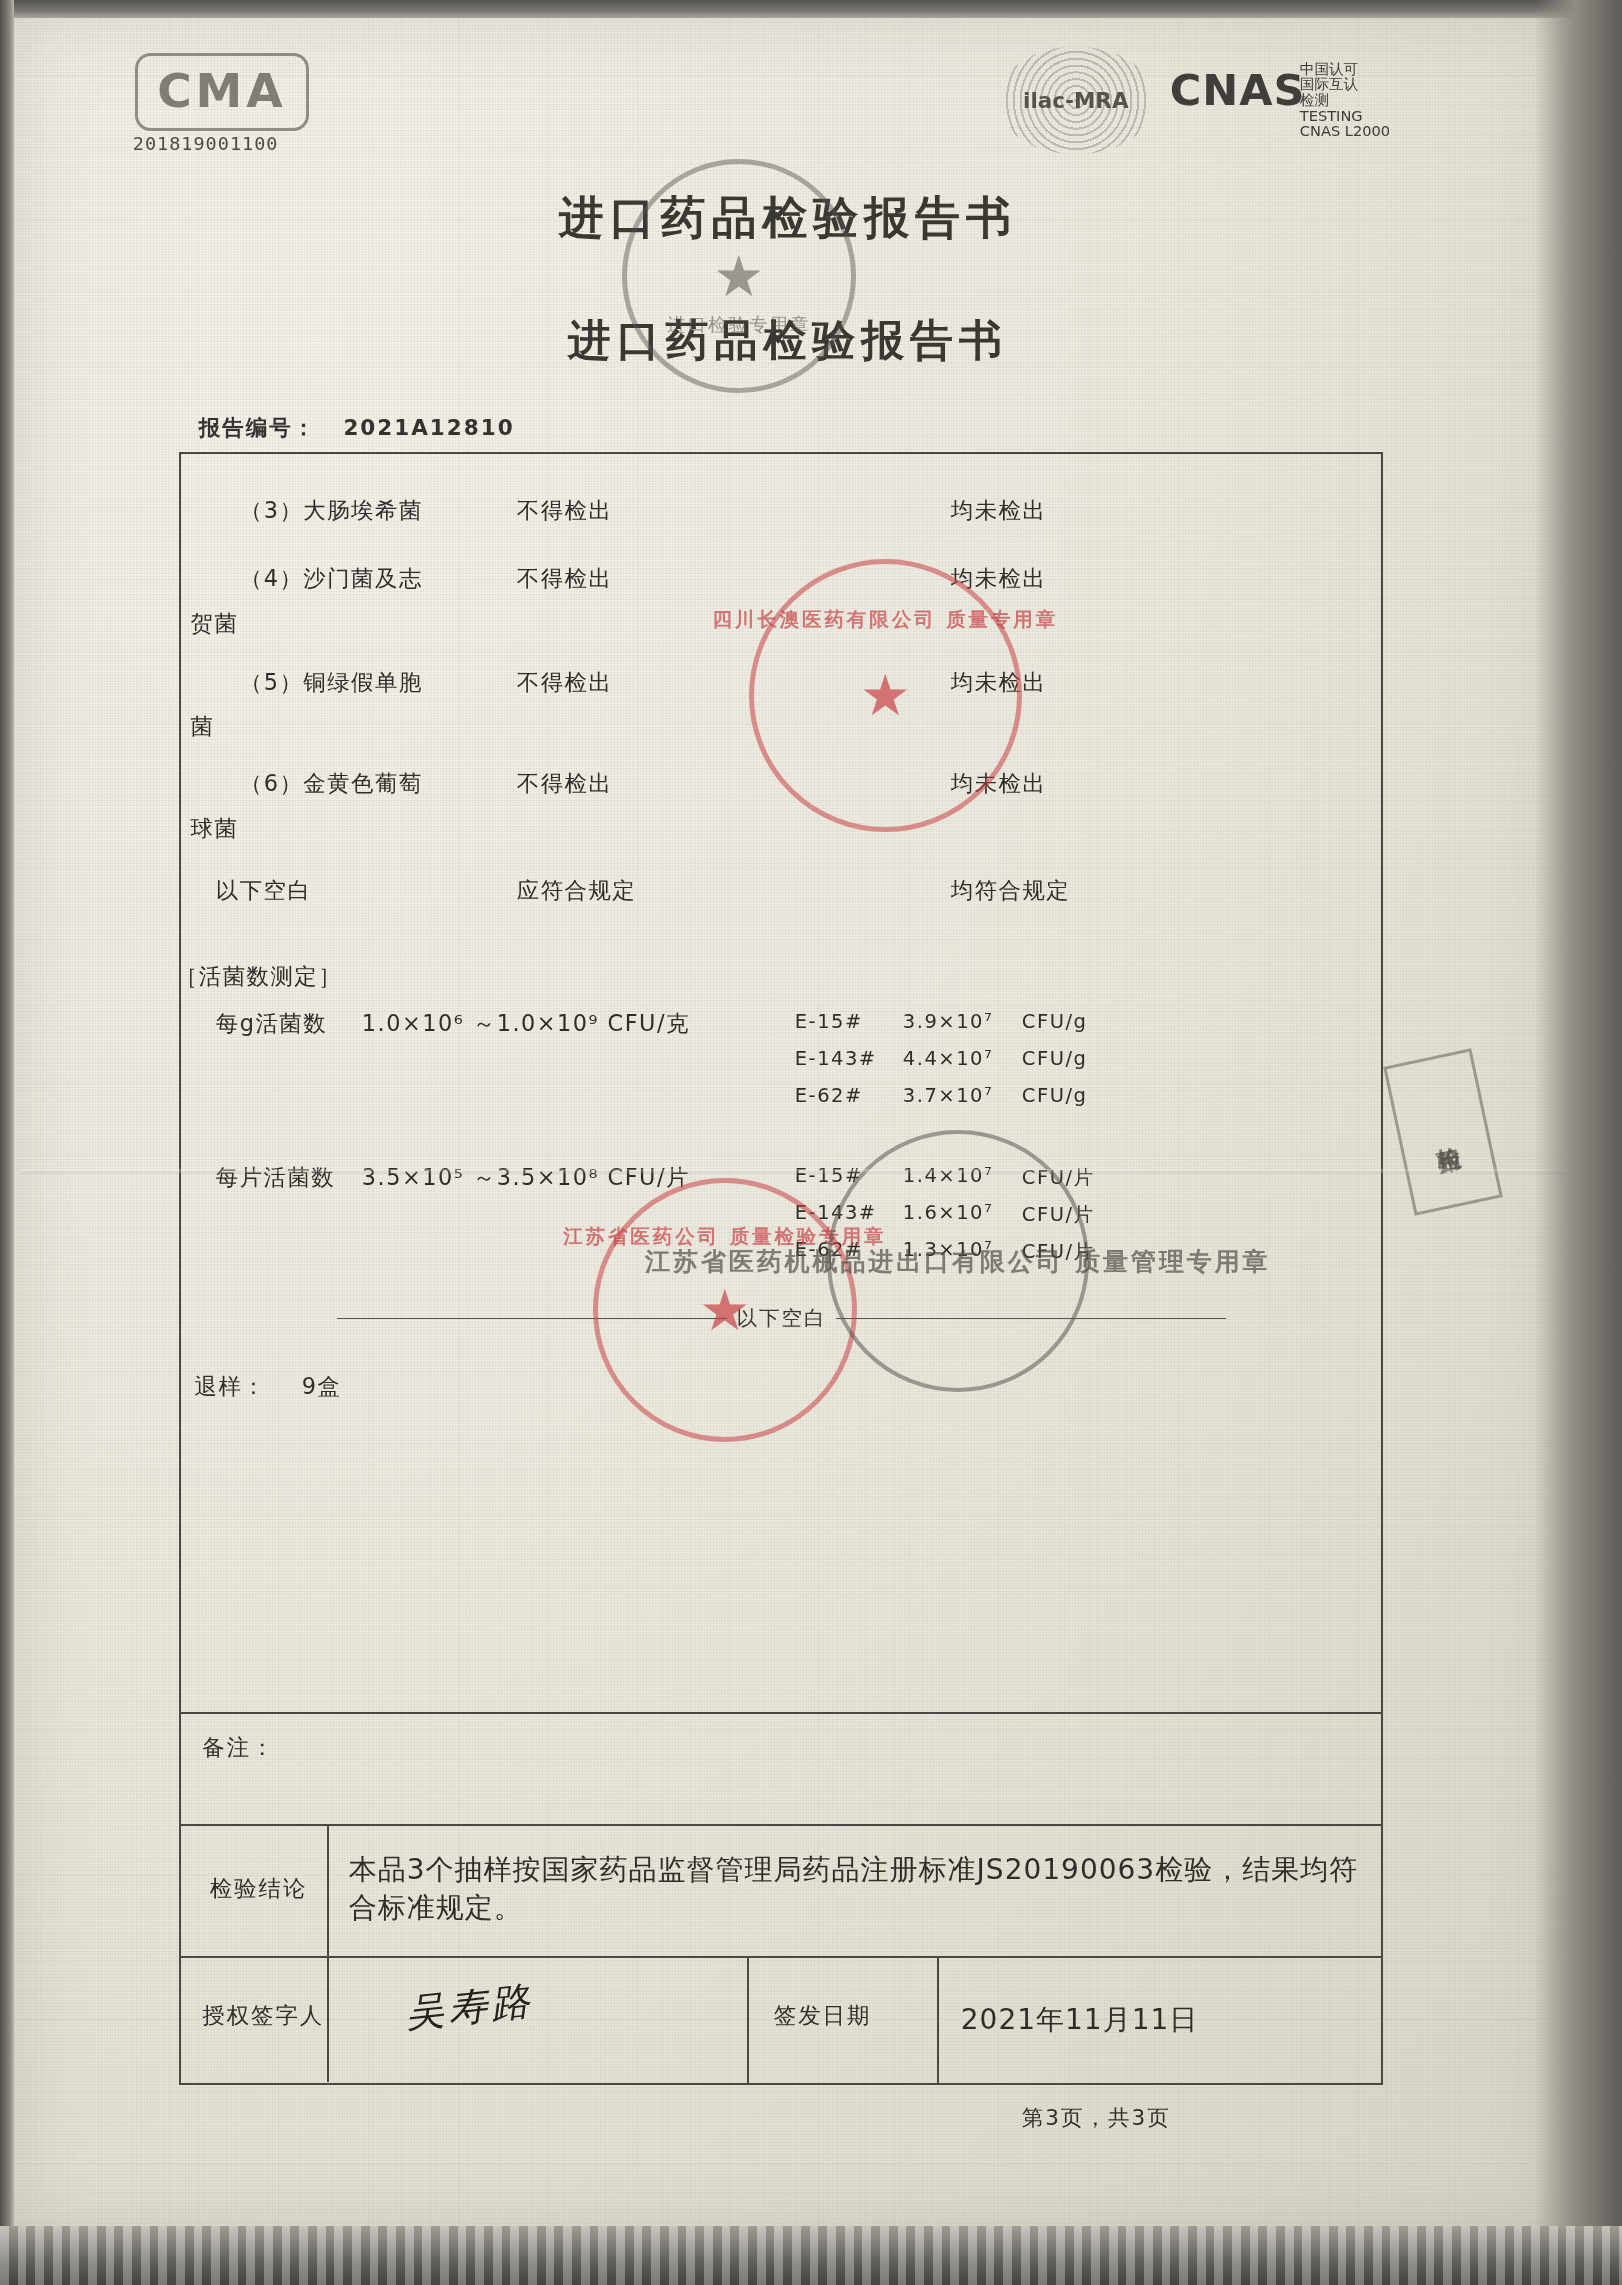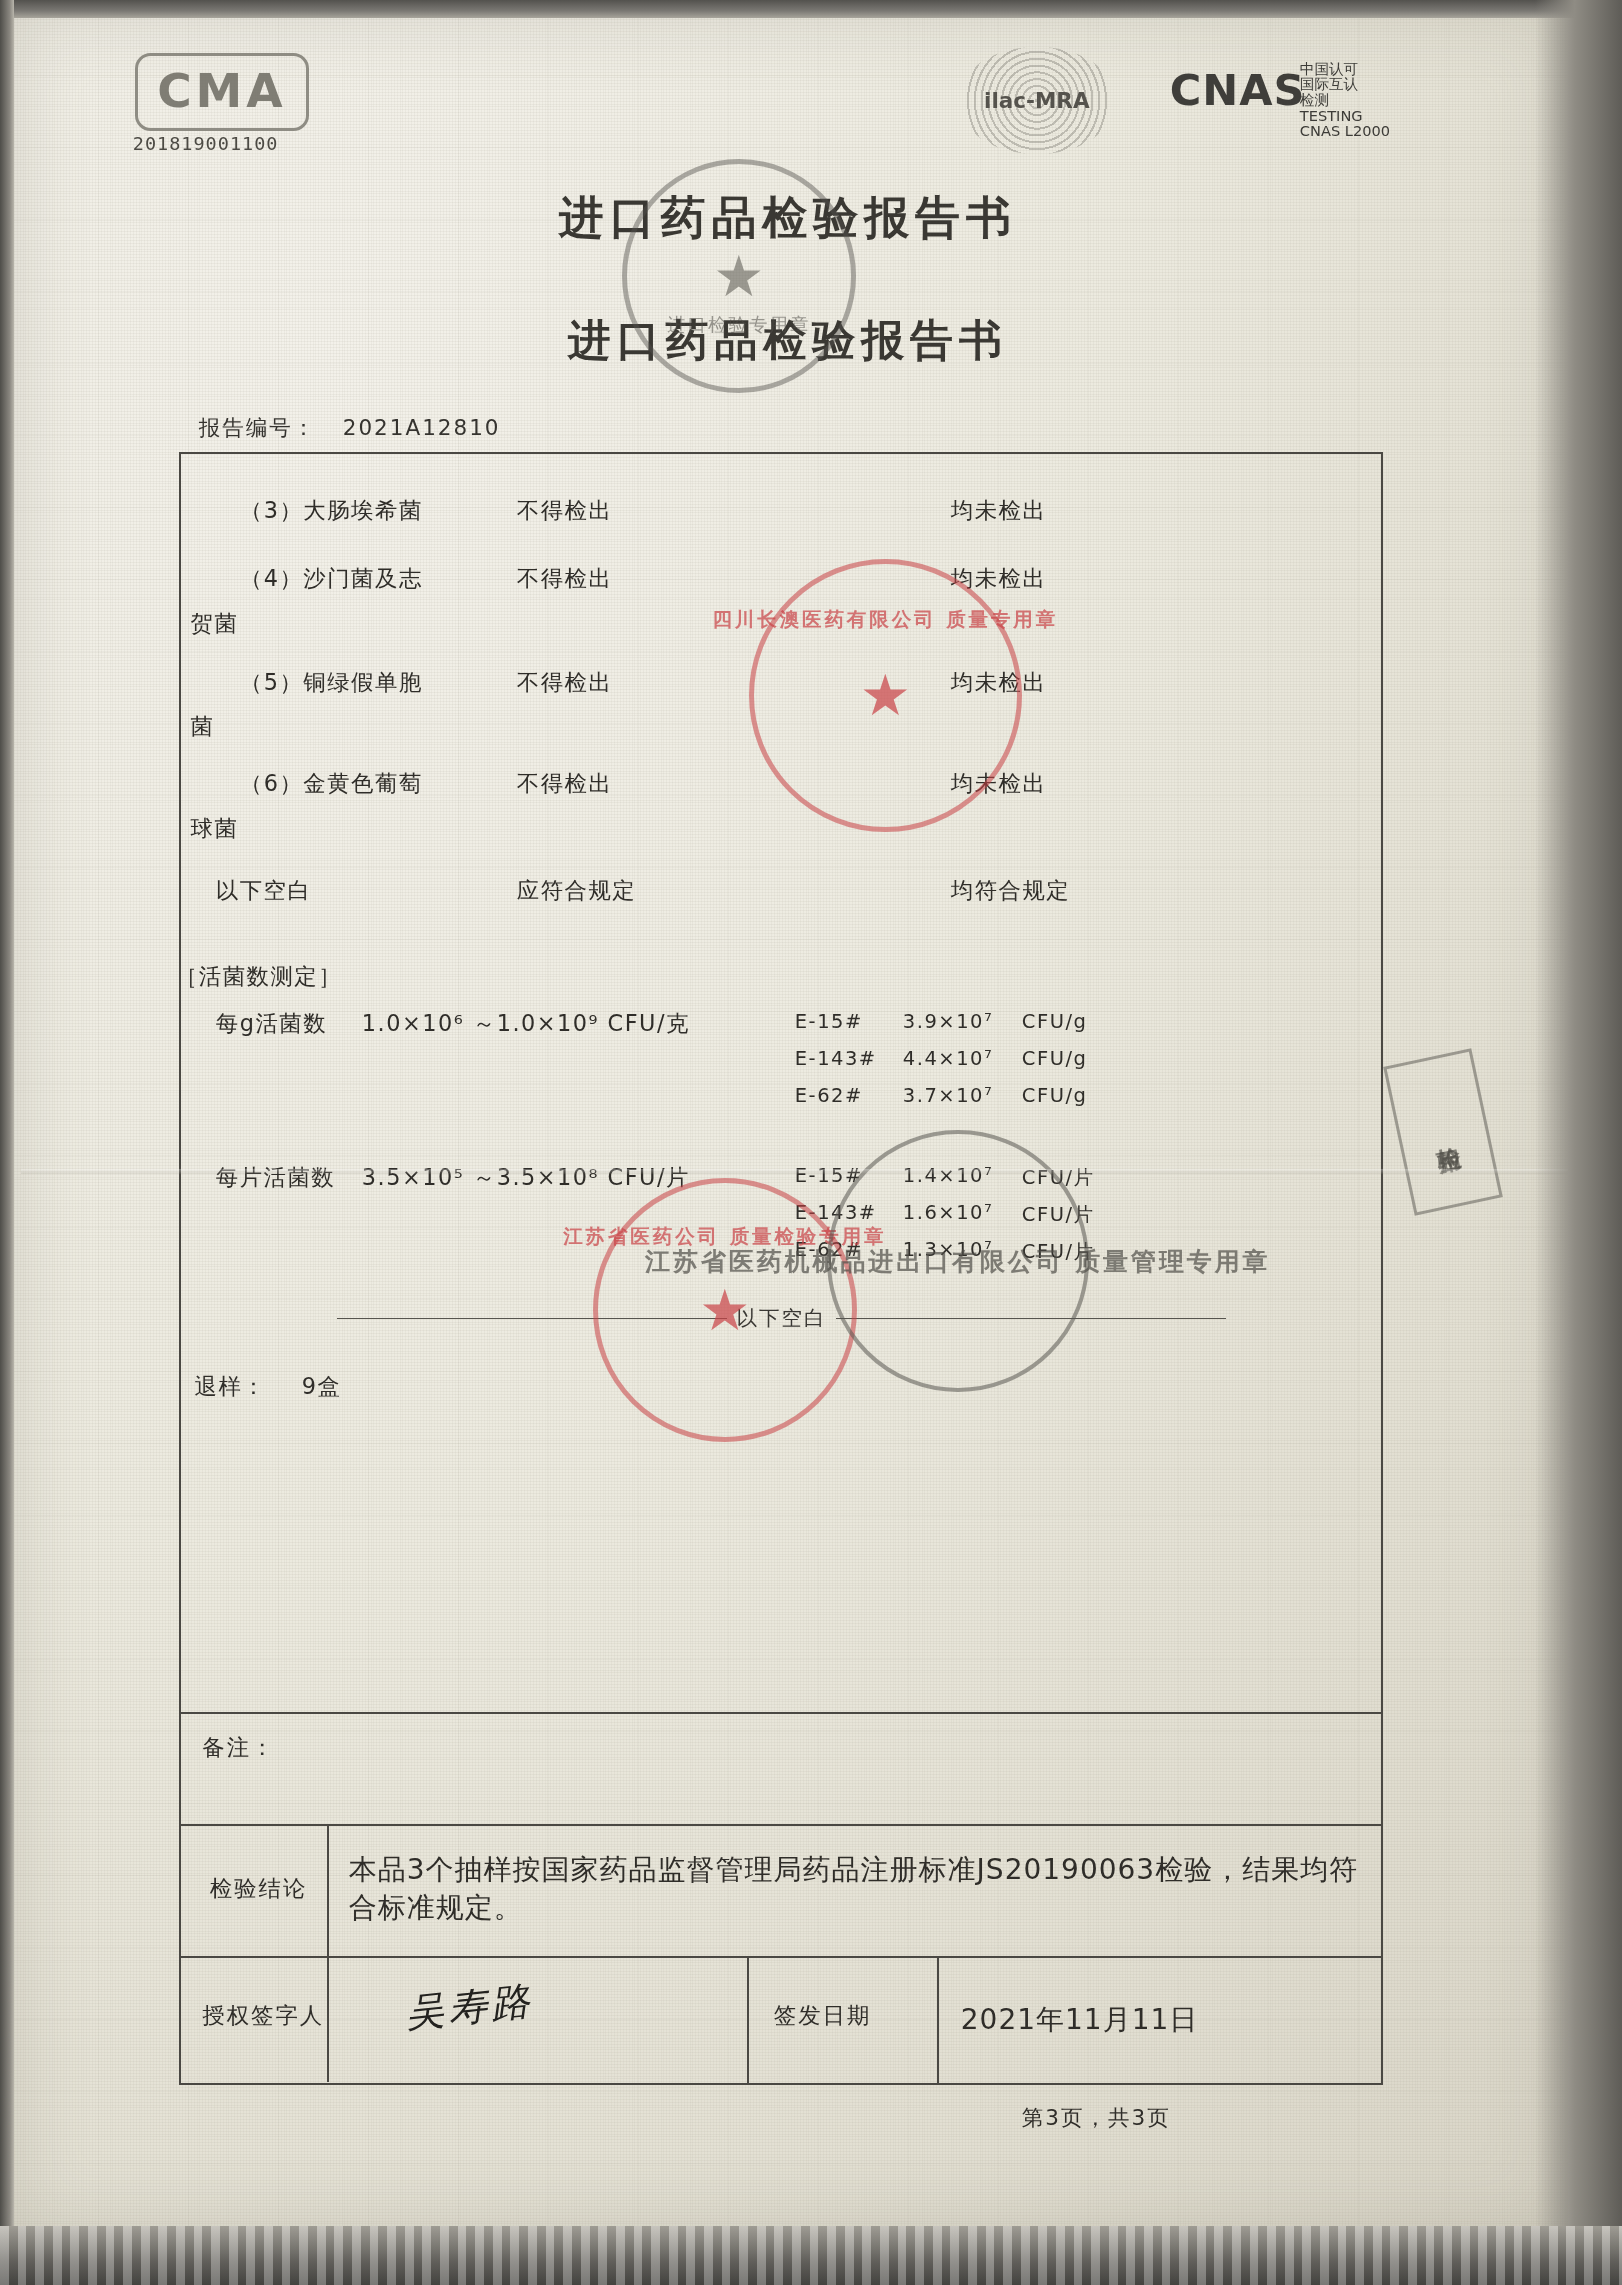--- a/index.html
+++ b/index.html
@@ -86,21 +86,21 @@
   .cma-code {
     position: absolute;
     left: 125px; top: 125px;
     font-size: 18.5px;
     color: #4c4a44;
     letter-spacing: 1px;
     font-family: "DejaVu Sans Mono", monospace;
   }
   .ilac {
     position: absolute;
-    left: 956px; top: 39px;
+    left: 995px; top: 39px;
     width: 146px; height: 107px;
     border-radius: 50%/40%;
     color: #55534d;
     font-size: 21.5px;
     font-weight: bold;
     text-align: center;
     line-height: 107px;
     background:
       repeating-radial-gradient(circle at 50% 50%, rgba(110,108,100,0.35) 0 2px, rgba(255,255,255,0) 2px 6.8px);
   }
@@ -131,20 +131,21 @@
     font-family: "DejaVu Sans", "Liberation Sans", sans-serif;
   }
   .title1 { top: 180px; font-size: 45px; }
   .title2 { top: 304px; font-size: 43px; }
   .report-no {
     position: absolute;
     left: 191px; top: 405px;
     font-size: 21.5px;
     color: #35332f;
     letter-spacing: 2px;
+    font-weight: bold;
   }
   
   .frame {
     position: absolute;
     left: 171px; top: 444px;
     width: 1200px; height: 1629px;
     border: 2px solid #4a4843;
   }
   .row-line {
     position: absolute;

